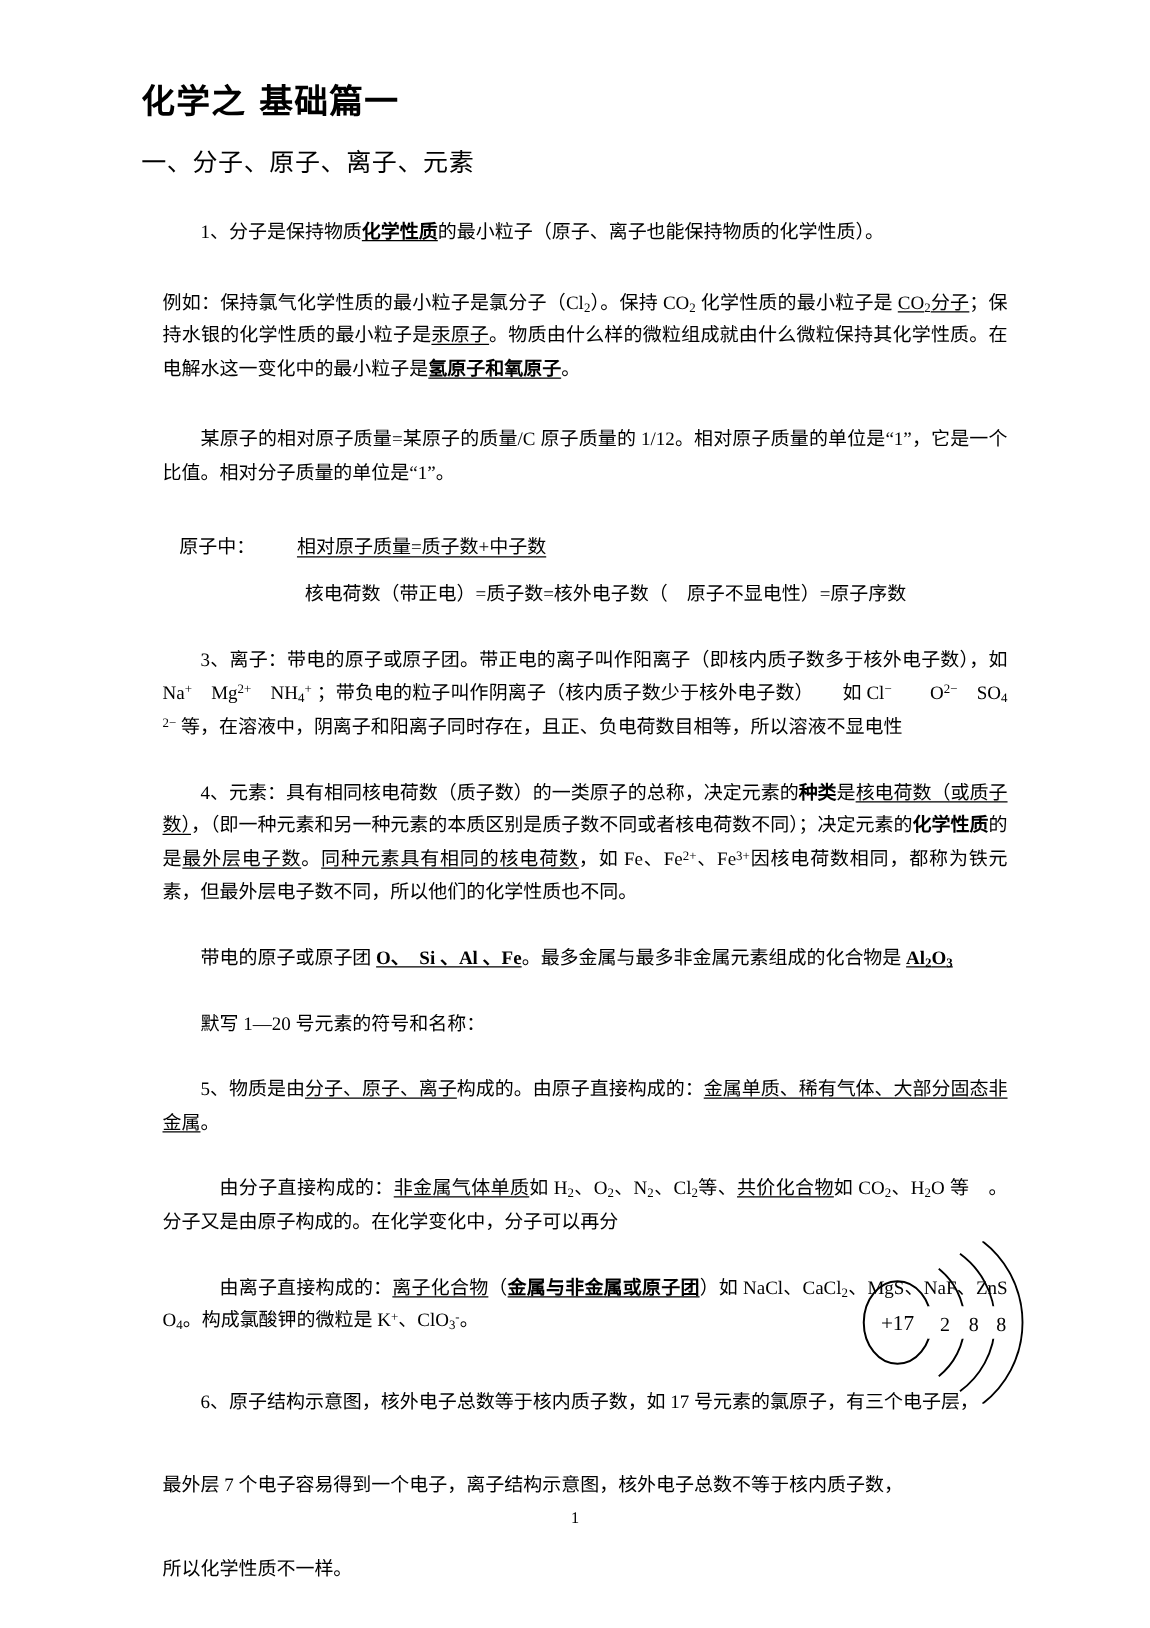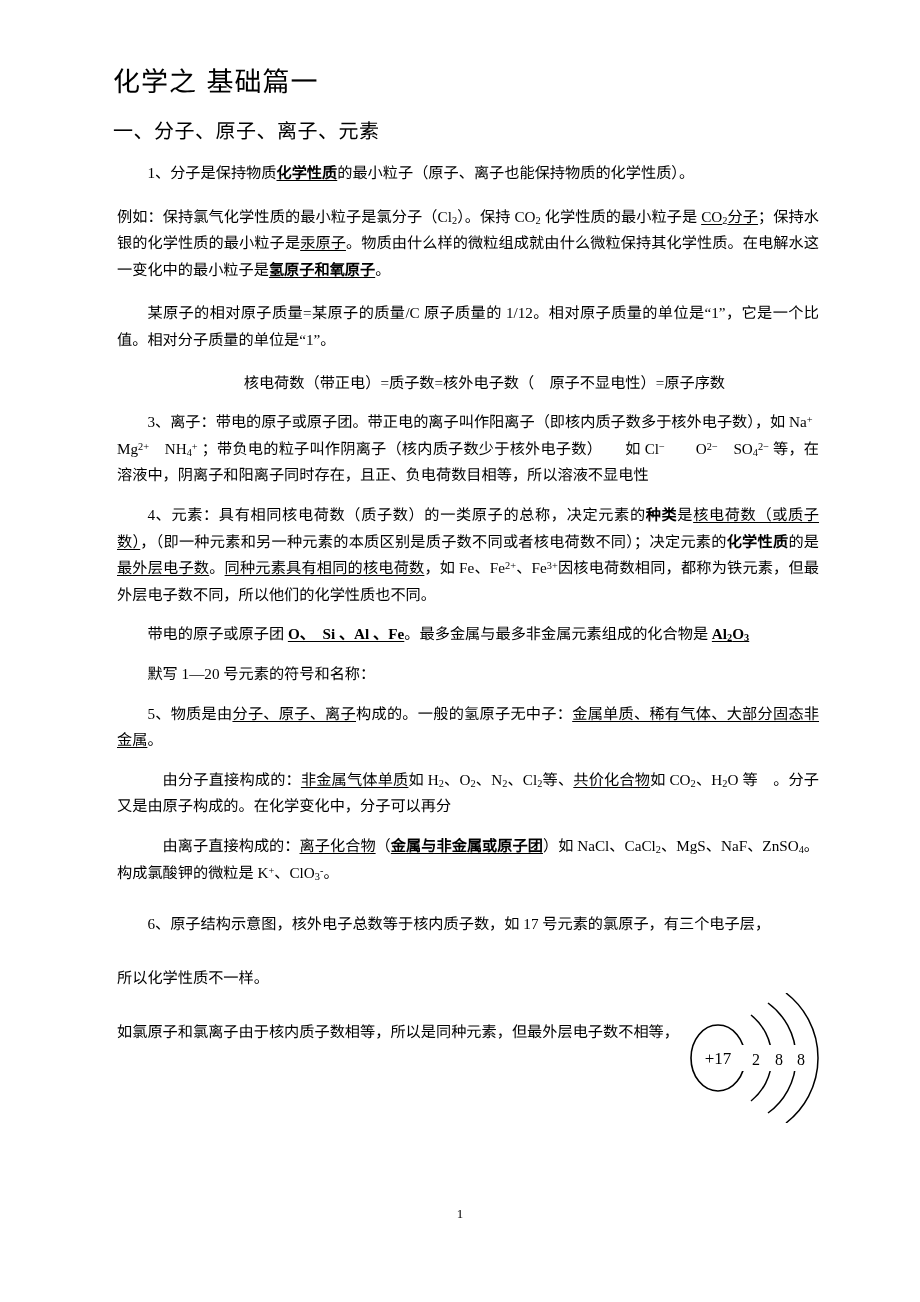--- a/index.html
+++ b/index.html
@@ -20,41 +20,41 @@
     position: absolute;
     left: 113px;
     top: 0;
     width: 710px;
   }
 
   
   .doc-title {
     font-family: "DejaVu Serif", "Liberation Serif", serif;
     font-size: 27px;
-    font-weight: 400;
+    font-weight: 700;
     letter-spacing: 1px;
     margin: 0;
     padding-top: 66px;
     line-height: 1.15;
     white-space: pre;
   }
   .section-head {
     font-size: 20px;
     font-weight: 400;
     margin: 0;
     padding-top: 22px;
     letter-spacing: 0.5px;
     line-height: 1.2;
   }
 
   
   p.para {
     font-size: 15.2px;
     line-height: 1.75;
-    margin: 4px;
+    margin: 17px;
     padding-top: 13px;
     text-align: justify;
     text-justify: inter-ideograph;
     word-break: break-all;
   }
   p.indent { text-indent: 2em; }
   p.indent3 { text-indent: 3em; }
   p.noindent { text-indent: 0; }
   p.tight { padding-top: 9px; }
   p.loose { padding-top: 18px; line-height: 2.1; }
@@ -116,38 +116,40 @@
 
     <h2 class="section-head">一、分子、原子、离子、元素</h2>
 
     <p class="para indent"><span>1、分子是保持物质</span><b class="bu">化学性质</b><span>的最小粒子（原子、离子也能保持物质的化学性质）。</span></p>
 
     <p class="para noindent"><span>例如：保持氯气化学性质的最小粒子是氯分子（Cl</span><sub class="lat">2</sub><span>）。保持 CO</span><sub class="lat">2</sub><span> 化学性质的最小粒子是 </span><u><span>CO</span><sub class="lat">2</sub><span>分子</span></u><span>；保持水银的化学性质的最小粒子是</span><u>汞原子</u><span>。物质由什么样的微粒组成就由什么微粒保持其化学性质。在电解水这一变化中的最小粒子是</span><b class="bu">氢原子和氧原子</b><span>。</span></p>
 
 
     <p class="para indent">某原子的相对原子质量=某原子的质量/C 原子质量的 1/12。相对原子质量的单位是“1”，它是一个比值。相对分子质量的单位是“1”。</p>
 
+    <p class="formula-row"><span class="f-label">原子中：</span><span class="f-val">相对原子质量=质子数+中子数</span></p>
 
     <p class="formula-row2">核电荷数（带正电）=质子数=核外电子数（　原子不显电性）=原子序数</p>
 
     <p class="para indent tight"><span>3、离子：带电的原子或原子团。带正电的离子叫作阳离子（即核内质子数多于核外电子数），如 Na</span><sup class="lat">+</sup><span>　Mg</span><sup class="lat">2+</sup><span>　NH</span><sub class="lat">4</sub><sup class="lat">+</sup><span> ；带负电的粒子叫作阴离子（核内质子数少于核外电子数）　　如 Cl</span><sup class="lat">−</sup><span>　　O</span><sup class="lat">2−</sup><span>　SO</span><sub class="lat">4</sub><sup class="lat">2−</sup><span> 等，在溶液中，阴离子和阳离子同时存在，且正、负电荷数目相等，所以溶液不显电性</span></p>
 
     <p class="para indent tight"><span>4、元素：具有相同核电荷数（质子数）的一类原子的总称，决定元素的</span><b>种类</b><span>是</span><u>核电荷数（或质子数）</u><span>，（即一种元素和另一种元素的本质区别是质子数不同或者核电荷数不同）；决定元素的</span><b>化学性质</b><span>的是</span><u>最外层电子数</u><span>。</span><u>同种元素具有相同的核电荷数</u><span>，如 Fe、Fe</span><sup class="lat">2+</sup><span>、Fe</span><sup class="lat">3+</sup><span>因核电荷数相同，都称为铁元素，但最外层电子数不同，所以他们的化学性质也不同。</span></p>
 
     <p class="para indent tight"><span>带电的原子或原子团 </span><b class="bu">O、　Si 、Al 、Fe</b><span>。最多金属与最多非金属元素组成的化合物是 </span><b class="bu"><span>Al</span><sub class="lat">2</sub><span>O</span><sub class="lat">3</sub></b></p>
 
     <p class="para indent tight">默写 1—20 号元素的符号和名称：</p>
 
-    <p class="para indent tight"><span>5、物质是由</span><u>分子、原子、离子</u><span>构成的。一般的氢原子无中子：</span><u>金属单质、稀有气体、大部分固态非金属</u><span>。</span></p>
+    <p class="para indent tight"><span>5、物质是由</span><u>分子、原子、离子</u><span>构成的。由原子直接构成的：</span><u>金属单质、稀有气体、大部分固态非金属</u><span>。</span></p>
 
     <p class="para indent3 tight"><span>由分子直接构成的：</span><u>非金属气体单质</u><span>如 H</span><sub class="lat">2</sub><span>、O</span><sub class="lat">2</sub><span>、N</span><sub class="lat">2</sub><span>、Cl</span><sub class="lat">2</sub><span>等、</span><u>共价化合物</u><span>如 CO</span><sub class="lat">2</sub><span>、H</span><sub class="lat">2</sub><span>O 等　。分子又是由原子构成的。在化学变化中，分子可以再分</span></p>
 
     <p class="para indent3 tight"><span>由离子直接构成的：</span><u>离子化合物</u><span>（</span><b class="bu">金属与非金属或原子团</b><span>）如 NaCl、CaCl</span><sub class="lat">2</sub><span>、MgS、NaF、ZnSO</span><sub class="lat">4</sub><span>。构成氯酸钾的微粒是 K</span><sup class="lat">+</sup><span>、ClO</span><sub class="lat">3</sub><sup class="lat">-</sup><span>。</span></p>
 
     <p class="para indent loose">6、原子结构示意图，核外电子总数等于核内质子数，如 17 号元素的氯原子，有三个电子层，</p>
+    <p class="para noindent loose">最外层 7 个电子容易得到一个电子，离子结构示意图，核外电子总数不等于核内质子数，</p>
     <p class="para noindent loose">所以化学性质不一样。</p>
     <p class="para noindent loose">如氯原子和氯离子由于核内质子数相等，所以是同种元素，但最外层电子数不相等，</p>
 
   </div>
 
   <div class="atom-diagram">
     <svg width="180" height="130" viewBox="0 0 180 130">
       <ellipse cx="32" cy="65" rx="27" ry="33" fill="none" stroke="#000" stroke-width="1.6"></ellipse>
       <text x="32" y="71" text-anchor="middle" font-family="Liberation Serif, serif" font-size="17" id="nucleus-text">+17</text>
 

